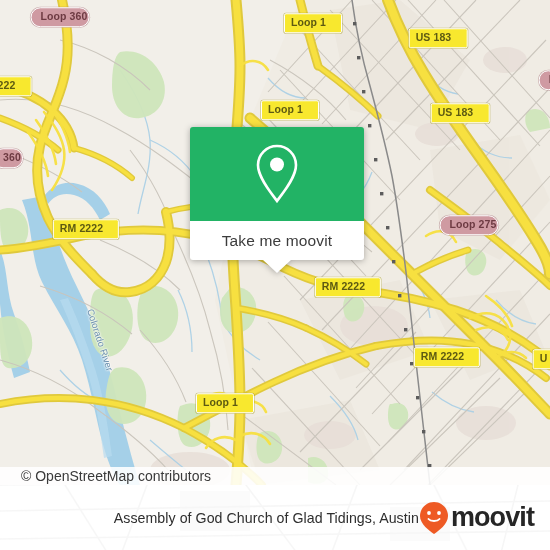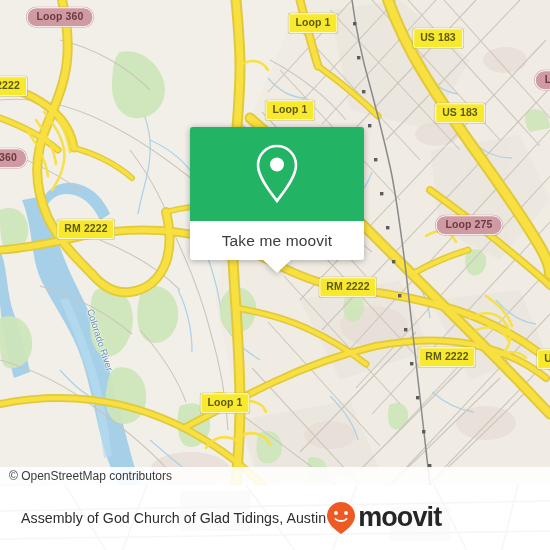--- a/index.html
+++ b/index.html
@@ -29,30 +29,30 @@
     font-weight: bold;
     letter-spacing: .1px;
     line-height: 1;
     pointer-events: none;
   }
   .lbl-shield {           
     background: #f8e82e;
     border: 1.6px solid #ffffff;
     color: #5d5a12;
     font-size: 10.5px;
-    padding: 3px 6px 4px 6px;
+    padding: 3px 15px 4px 6px;
     border-radius: 2px;
     box-shadow: 0 0 0 .6px rgba(160,150,30,.55);
   }
   .lbl-pill {             
     background: #cf9aa2;
     border: 1.6px solid #ffffff;
     color: #6d3a42;
     font-size: 10.5px;
-    padding: 3px 9px 4px 9px;
+    padding: 3px 1px 4px 9px;
     border-radius: 11px;
     box-shadow: 0 0 0 .6px rgba(150,90,100,.45);
   }
   .lbl-water {
     color: #6a8fae;
     font-size: 9.5px;
     font-weight: normal;
     background: none; border: none;
     text-shadow: 0 0 2px #fff, 0 0 2px #fff, 0 0 3px #fff;
   }
@@ -95,43 +95,43 @@
 
   
   .attrib {
     position: absolute;
     left: 0; top: 467px;
     width: 100%; height: 18px;
     background: rgba(255,255,255,.88);
     display: flex; align-items: center;
   }
   .attrib span {
-    font-size: 12px;
+    font-size: 14px;
     color: #3a3a3a;
-    padding-left: 9px;
+    padding-left: 21px;
   }
 
   
   .footer {
     position: absolute;
     left: 0; top: 485px;
     width: 550px; height: 65px;
     background: #ffffff;
     overflow: hidden;
   }
   .footer-wm {
     position: absolute; left: 0; top: -8px;
     width: 550px; height: 80px;
     opacity: .055;
     pointer-events: none;
   }
   .footer-inner {
     position: relative;
     width: 100%; height: 100%;
-    display: flex; align-items: center; justify-content: flex-start;
+    display: flex; align-items: center; justify-content: flex-end;
     padding: 0 16px 0 21px;
   }
   .venue {
     font-size: 14.2px;
     color: #2e2e2e;
     letter-spacing: .05px;
     white-space: nowrap;
   }
   .brand { display: flex; align-items: center; gap: 2px; }
   .brand .wordmark {

